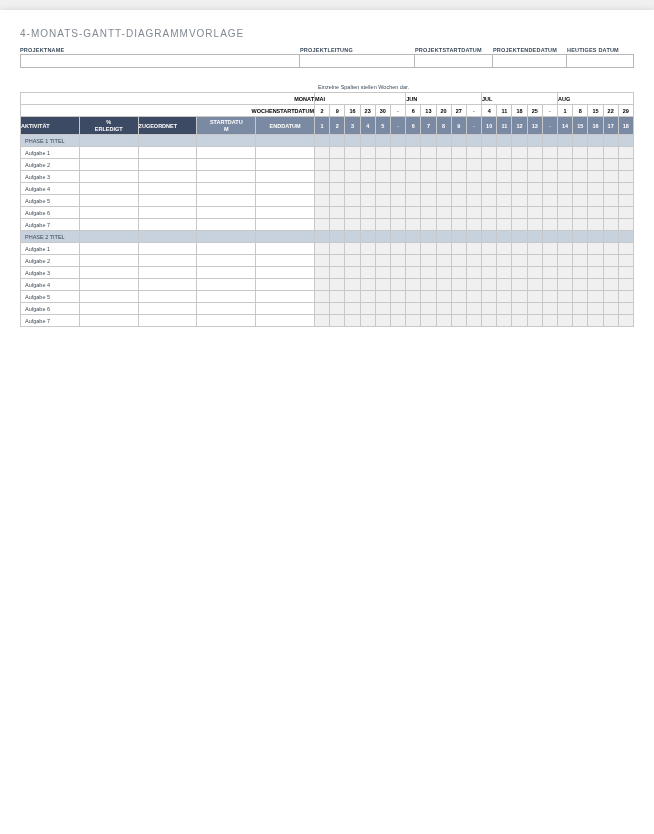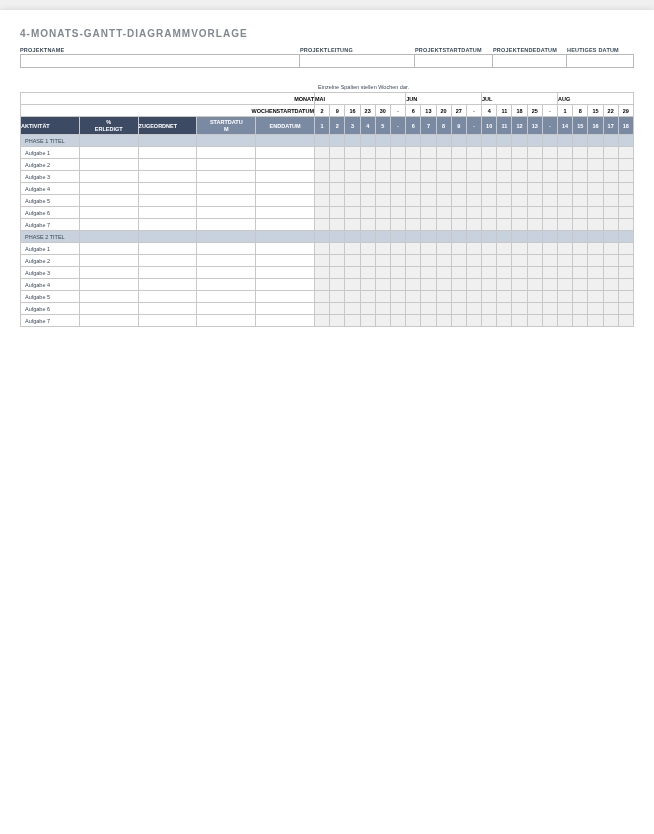--- a/index.html
+++ b/index.html
@@ -1,18 +1,18 @@
 <!DOCTYPE html>
 <html><head>
 <meta charset="utf-8">
 <style>
 * { margin:0; padding:0; box-sizing:border-box; }
 body { background:#f0f0f0; display:flex; justify-content:center; padding:10px; font-family:Arial,Helvetica,sans-serif; }
 .page { width:654px; height:834px; background:#fff; box-shadow:0 2px 8px rgba(0,0,0,.2); padding:18px 20px; }
-.title { font-size:10px; font-weight:700; letter-spacing:1px; color:#808890; margin-bottom:8px; }
+.title { font-size:10px; font-weight:400; letter-spacing:1px; color:#808890; margin-bottom:8px; }
 .info-row { display:flex; gap:0; margin-bottom:14px; }
 .info-cell { display:flex; flex-direction:column; }
 .info-cell.name { flex:0 0 280px; }
 .info-cell.lead { flex:0 0 115px; }
 .info-cell.start { flex:0 0 78px; }
 .info-cell.end { flex:0 0 74px; }
 .info-cell.today { flex:0 0 67px; }
 .info-label { font-size:5.5px; font-weight:600; color:#3a4a5a; margin-bottom:1px; letter-spacing:.2px; }
 .info-box { border:1px solid #b8b8b8; height:14px; background:#fff; }
 .info-cell + .info-cell .info-box { border-left:none; }

